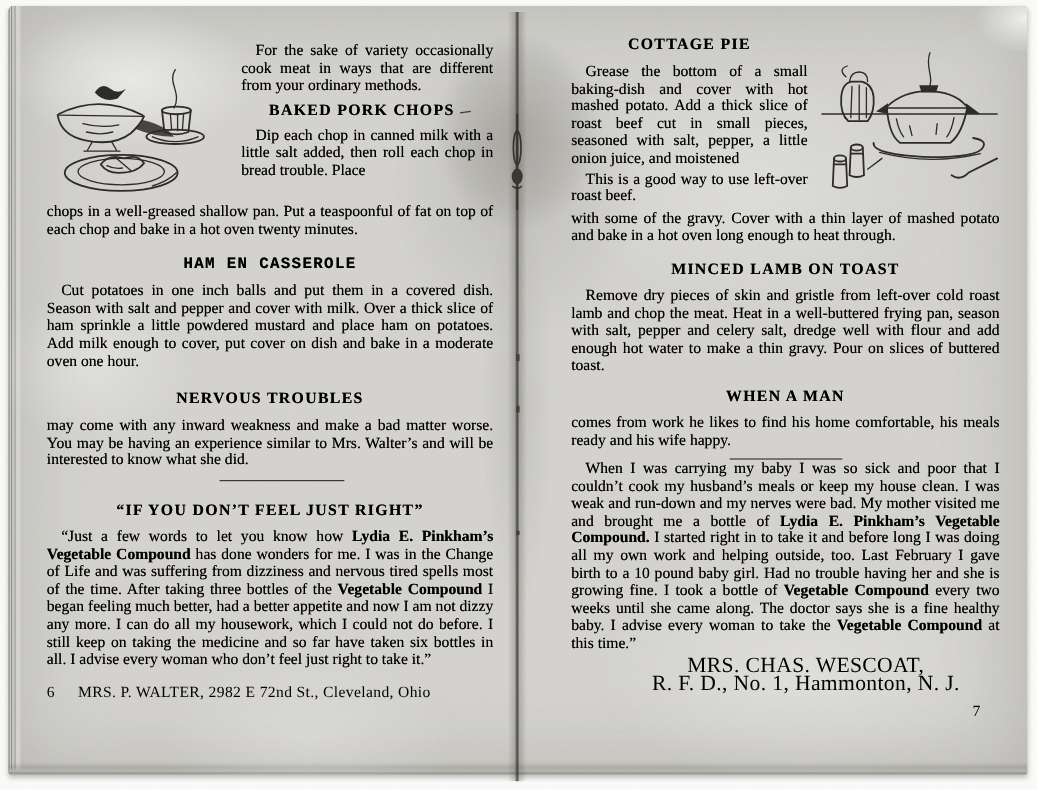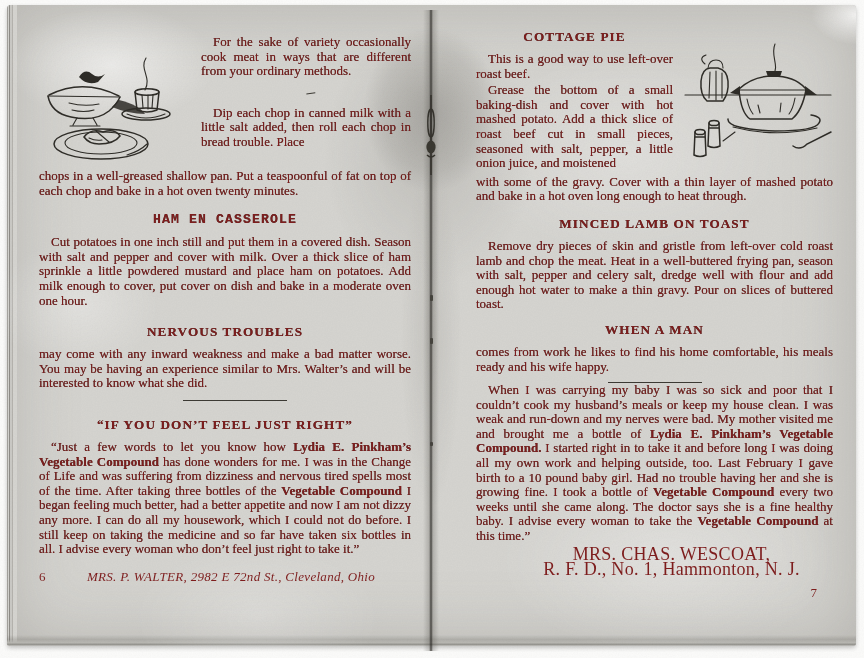--- a/index.html
+++ b/index.html
@@ -1,17 +1,17 @@
 <!DOCTYPE html>
 <html><head>
 <meta charset="utf-8">
 <style>
   html,body{margin:0;padding:0;background:#ffffff;}
   .scan{position:relative;width:864px;height:658px;background:#fcfcfb;overflow:hidden;
-        font-family:"Liberation Serif","DejaVu Serif",serif;color:#7f1d1d;}
+        font-family:"Liberation Serif","DejaVu Serif",serif;color:#000000;}
   .sheet{position:absolute;left:7px;top:5px;width:849px;height:641px;background:#d6d5d1;
          border-radius:4px 3px 3px 3px;
          box-shadow:inset 0 0 70px rgba(108,106,98,0.30), 0 2px 4px rgba(0,0,0,0.22);}
   .edge-left{position:absolute;left:0;top:0;bottom:0;width:10px;border-radius:4px 0 0 3px;
          background:linear-gradient(to right,#a3a19c 0 1px,#d3d2ce 1px 2px,#8e8c87 2px 3px,
                     #cbcac6 3px 5px,#b5b3ae 5px 6px,#d6d5d1 6px);}
   .edge-bottom{position:absolute;left:0;right:0;bottom:0;height:11px;border-radius:0 0 3px 3px;
          background:linear-gradient(to bottom,rgba(90,88,82,0) 0,rgba(90,88,82,0.22) 40%,
                     #b9b8b3 70%,#969590 86%,#c7c6c2);}
   .stains{position:absolute;inset:0;pointer-events:none;border-radius:3px;background:
@@ -43,21 +43,21 @@
   .col-right .intro{margin-bottom:5px;}
   .col-right .h{margin:4px 0 6px 0;}
   .row-top-r{display:flex;gap:10px;}
   .col-left{flex:1;}
   .row-top-r .illus-r{flex:0 0 auto;margin-top:14px;}
   .rule{height:0;border-top:1.6px solid #3c3a34;width:104px;margin:9px auto 0 auto;}
   .rule-l{transform:translateX(10px);}
   .rule-r{width:94px;margin-top:8px;}
   .sigrow{display:flex;align-items:baseline;margin-top:12px;font-size:13px;}
   .sigrow .pagenum{width:26px;text-align:left;}
-  .sigrow .sig{flex:1;text-align:center;letter-spacing:0.3px;font-style:italic;}
+  .sigrow .sig{flex:1;letter-spacing:0.3px;}
   .sigrow .spacer{width:14px;}
   .sigblock{text-align:center;margin-top:3px;transform:translateX(17px);font-size:18px;
             line-height:15.5px;letter-spacing:0.3px;}
   .pn-r{position:absolute;right:16px;top:556px;font-size:13px;}
   .binding{position:absolute;left:416px;top:5px;height:641px;width:16px;pointer-events:none;
      background:linear-gradient(to right,rgba(70,68,62,0) 0,rgba(70,68,62,0.25) 38%,
                 rgba(33,31,27,0.78) 50%,rgba(70,68,62,0.25) 62%,rgba(70,68,62,0) 100%);}
   .stitch{position:absolute;left:0;top:85px;}
   .dot{position:absolute;left:6.5px;width:3px;height:6px;background:#45433d;border-radius:1px;}
   .d1{top:285px;} .d2{top:328px;} .d3{top:432px;height:4px;}
@@ -98,50 +98,50 @@
           <path class="thin" d="M88 59 Q107 67 126 59"></path>
 
           <ellipse cx="62" cy="89" rx="47" ry="15"></ellipse>
           <ellipse class="thin" cx="62" cy="88" rx="36" ry="11"></ellipse>
           <path d="M45 82 Q52 73 64 77 Q76 73 81 81 Q75 89 60 89 Q50 89 45 82 Z"></path>
           <path class="thin" d="M57 76 L70 87 M50 83 Q56 86 63 85"></path>
           <path class="thin" d="M88 100 Q101 96 108 89"></path>
         </svg>
         <div class="col-right">
           <p class="body intro ind">For the sake of variety occasionally cook meat in ways that are different from your ordinary methods.</p>
-          <div class="h"><span class="inkmark"></span></div>
+          <div class="h"><span>BAKED PORK CHOPS</span><span class="inkmark"></span></div>
           <p class="body ind">Dip each chop in canned milk with a little salt added, then roll each chop in bread trouble. Place</p>
         </div>
       </div>
       <p class="body cont">chops in a well-greased shallow pan. Put a teaspoonful of fat on top of each chop and bake in a hot oven twenty minutes.</p>
 
       <div class="h mt-a">HAM EN CASSEROLE</div>
-      <p class="body ind">Cut potatoes in one inch still and put them in a covered dish. Season with salt and pepper and cover with milk. Over a thick slice of ham sprinkle a little powdered mustard and place ham on potatoes. Add milk enough to cover, put cover on dish and bake in a moderate oven one hour.</p>
+      <p class="body ind">Cut potatoes in one inch balls and put them in a covered dish. Season with salt and pepper and cover with milk. Over a thick slice of ham sprinkle a little powdered mustard and place ham on potatoes. Add milk enough to cover, put cover on dish and bake in a moderate oven one hour.</p>
 
       <div class="h mt-b">NERVOUS TROUBLES</div>
       <p class="body">may come with any inward weakness and make a bad matter worse. You may be having an experience similar to Mrs. Walter’s and will be interested to know what she did.</p>
 
       <div class="rule rule-l"></div>
 
       <div class="h mt-b">“IF YOU DON’T FEEL JUST RIGHT”</div>
       <p class="body ind"><span>“Just a few words to let you know how </span><span class="b">Lydia E. Pinkham’s Vegetable Compound</span><span> has done wonders for me. I was in the Change of Life and was suffering from dizziness and nervous tired spells most of the time. After taking three bottles of the </span><span class="b">Vegetable Compound</span><span> I began feeling much better, had a better appetite and now I am not dizzy any more. I can do all my housework, which I could not do before. I still keep on taking the medicine and so far have taken six bottles in all. I advise every woman who don’t feel just right to take it.”</span></p>
 
       <div class="sigrow">
         <span class="pagenum">6</span>
         <span class="sig">MRS. P. WALTER, 2982 E 72nd St., Cleveland, Ohio</span>
         <span class="spacer"></span>
       </div>
     </div>
 
     <div class="page page-r">
       <div class="row-top-r">
         <div class="col-left">
           <div class="h h-first">COTTAGE PIE</div>
+          <p class="body ind">Grease the bottom of a small baking-dish and cover with hot mashed potato. Add a thick slice of roast beef cut in small pieces, seasoned with salt, pepper, a little onion juice, and moistened</p>
           <p class="body ind">This is a good way to use left-over roast beef.</p>
-          <p class="body ind">Grease the bottom of a small baking-dish and cover with hot mashed potato. Add a thick slice of roast beef cut in small pieces, seasoned with salt, pepper, a little onion juice, and moistened</p>
         </div>
         <svg class="illus illus-r" width="150" height="122" viewBox="0 0 150 122" aria-hidden="true">
 
           <path class="thin" d="M92 1 C87 13 97 22 90 33"></path>
 
           <path class="thin" d="M2 52 L148 52"></path>
 
           <path d="M27 25 Q19 26 18 38 Q17 52 24 58 L40 58 Q46 50 45 38 Q44 27 35 25 Z"></path>
           <path class="thin" d="M25 25 Q26 17 33 17 Q40 17 40 25"></path>
           <path class="thin" d="M22 21 Q15 15 23 12"></path>

